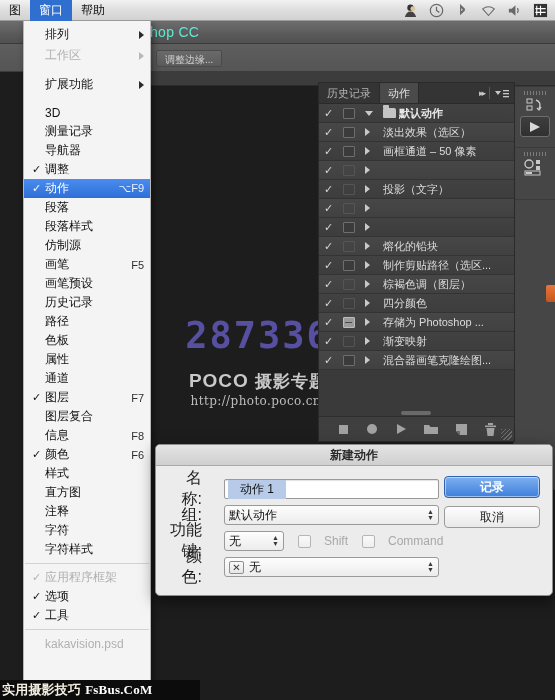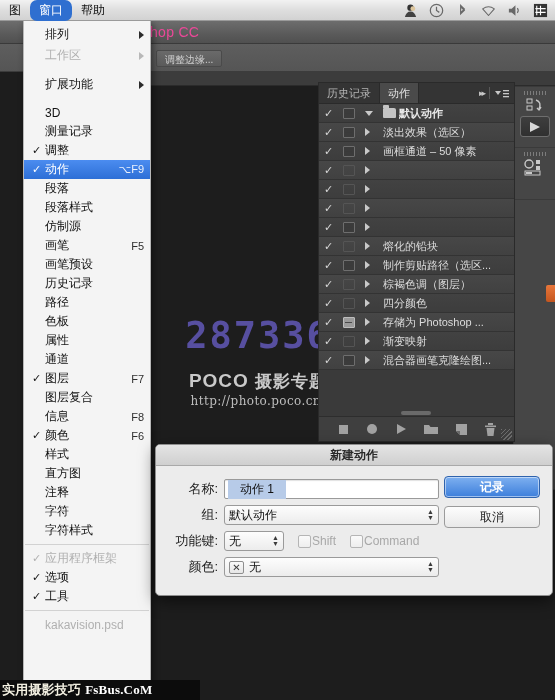--- a/index.html
+++ b/index.html
@@ -15,34 +15,34 @@
   .menubar {
     position: absolute; left: 0; top: 0; width: 555px; height: 21px;
     background: linear-gradient(180deg, #f2f2f2 0%, #dedede 50%, #d2d2d2 100%);
     border-bottom: 1px solid #9a9a9a;
     display: flex; align-items: center;
   }
   .mb-item {
     font-size: 12px; color: #111; padding: 1px 9px 2px 9px; line-height: 18px;
     white-space: nowrap;
   }
-  .mb-item.sel { background: #2f6fd0; color: #fff; border-radius: 7px; }
+  .mb-item.sel { background: #2f6fd0; color: #fff; border-radius: 0; }
   .mb-right { position: absolute; right: 4px; top: 0; height: 21px; display: flex;
     align-items: center; gap: 11px; padding-right: 3px; }
   .mb-icon { width: 15px; height: 15px; opacity: .72; display: block; }
   .mb-icon.dark { opacity: .95; }
 
   
   .app-titlebar {
     position: absolute; left: 0; top: 21px; width: 555px; height: 23px;
     background: linear-gradient(180deg, #6d6d6d 0%, #5a5a5a 60%, #505050 100%);
     border-bottom: 1px solid #3a3a3a;
   }
   .app-title {
-    position: absolute; left: 150px; top: 24px; font-size: 14px; color: #ec4899;
+    position: absolute; left: 150px; top: 24px; font-size: 14px; color: #5eead4;
     letter-spacing: .3px;
   }
   .app-optionsbar {
     position: absolute; left: 0; top: 44px; width: 555px; height: 28px;
     background: linear-gradient(180deg, #5e5e5e 0%, #555 100%);
     border-bottom: 1px solid #3c3c3c;
   }
   .refine-btn {
     position: absolute; left: 156px; top: 50px; height: 17px;
     padding: 0 8px; line-height: 17px; font-size: 10px; color: #cfcfcf;
@@ -201,42 +201,42 @@
     box-shadow: 0 5px 16px rgba(0,0,0,.55); overflow: hidden;
   }
   .dlg-title {
     height: 21px; background: linear-gradient(180deg,#e4e4e4,#cfcfcf);
     border-bottom: 1px solid #a9a9a9; display: flex; align-items: center;
     justify-content: center; font-size: 12px; color: #2a2a2a; font-weight: bold;
   }
   .dlg-body { position: relative; height: 130px; padding: 10px 12px 0 12px; }
   .row { display: flex; align-items: center; height: 26px; }
   .row .lab {
-    width: 56px; flex: 0 0 56px; text-align: right; padding-right: 6px;
-    font-size: 13px; color: #1d1d1d;
+    width: 56px; flex: 0 0 56px; text-align: right; padding-right: 22px;
+    font-size: 16px; color: #1d1d1d;
   }
   .txtfield {
     width: 215px; height: 20px; background: #fff; border: 1px solid #9a9a9a;
     border-radius: 2px; font-size: 12px; color: #111; display: flex; align-items: center;
     padding: 0 3px; box-shadow: inset 0 1px 1px rgba(0,0,0,.12);
   }
   .txtfield .selected { background: #b7cbe8; padding: 1px 12px; }
   .selectbox {
     height: 20px; border: 1px solid #9a9a9a; border-radius: 3px;
     background: linear-gradient(180deg,#fdfdfd,#ececec);
     font-size: 12px; color: #111; display: flex; align-items: center;
     padding: 0 4px; position: relative;
   }
   .selectbox.wide { width: 215px; }
   .selectbox.narrow { width: 60px; }
   .steppers {
     position: absolute; right: 4px; top: 3px; display: flex; flex-direction: column;
     gap: 2px; line-height: 6px; font-size: 7px; color: #3a3a3a;
   }
-  .ckbox-wrap { display: flex; align-items: center; gap: 1px; margin-left: 14px; }
+  .ckbox-wrap { display: flex; align-items: center; gap: 13px; margin-left: 14px; }
   .ckbox { width: 13px; height: 13px; border: 1px solid #b5b5b5; border-radius: 2px;
     background: linear-gradient(180deg,#fafafa,#eee); }
   .ckbox-lbl { font-size: 12px; color: #a8a8a8; }
   .nocolor {
     width: 15px; height: 13px; border: 1px solid #8e8e8e; border-radius: 2px;
     background: linear-gradient(180deg,#fafafa,#e6e6e6); font-size: 10px;
     display: flex; align-items: center; justify-content: center; color: #3a3a3a;
     margin-right: 5px;
   }
   .dlg-btns { position: absolute; right: 12px; top: 10px; width: 96px; }
@@ -381,20 +381,21 @@
         <div class="ap-row">
           <div class="col-check">
             <span class="chk">✓</span>
           </div>
           <div class="col-modal">
             <span class="mbox" style="border-color: rgb(85, 85, 85); background: transparent;"></span>
           </div>
           <div class="col-tw">
             <span class="tw"></span>
           </div>
+          <div class="ap-label">投影（文字）</div>
         </div>
         <div class="ap-row even">
           <div class="col-check">
             <span class="chk">✓</span>
           </div>
           <div class="col-modal">
             <span class="mbox" style="border-color: rgb(85, 85, 85); background: transparent;"></span>
           </div>
           <div class="col-tw">
             <span class="tw"></span>
@@ -553,20 +554,24 @@
         <span class="arrow"></span>
       </div>
       <div class="mgap"></div>
       <div class="mi">
         <span class="tick"></span>
         <span class="lbl">3D</span>
       </div>
       <div class="mi">
         <span class="tick"></span>
         <span class="lbl">测量记录</span>
+      </div>
+      <div class="mi">
+        <span class="tick"></span>
+        <span class="lbl">导航器</span>
       </div>
       <div class="mi">
         <span class="tick">✓</span>
         <span class="lbl">调整</span>
       </div>
       <div class="mi sel">
         <span class="tick">✓</span>
         <span class="lbl">动作</span>
         <span class="key">⌥F9</span>
       </div>

